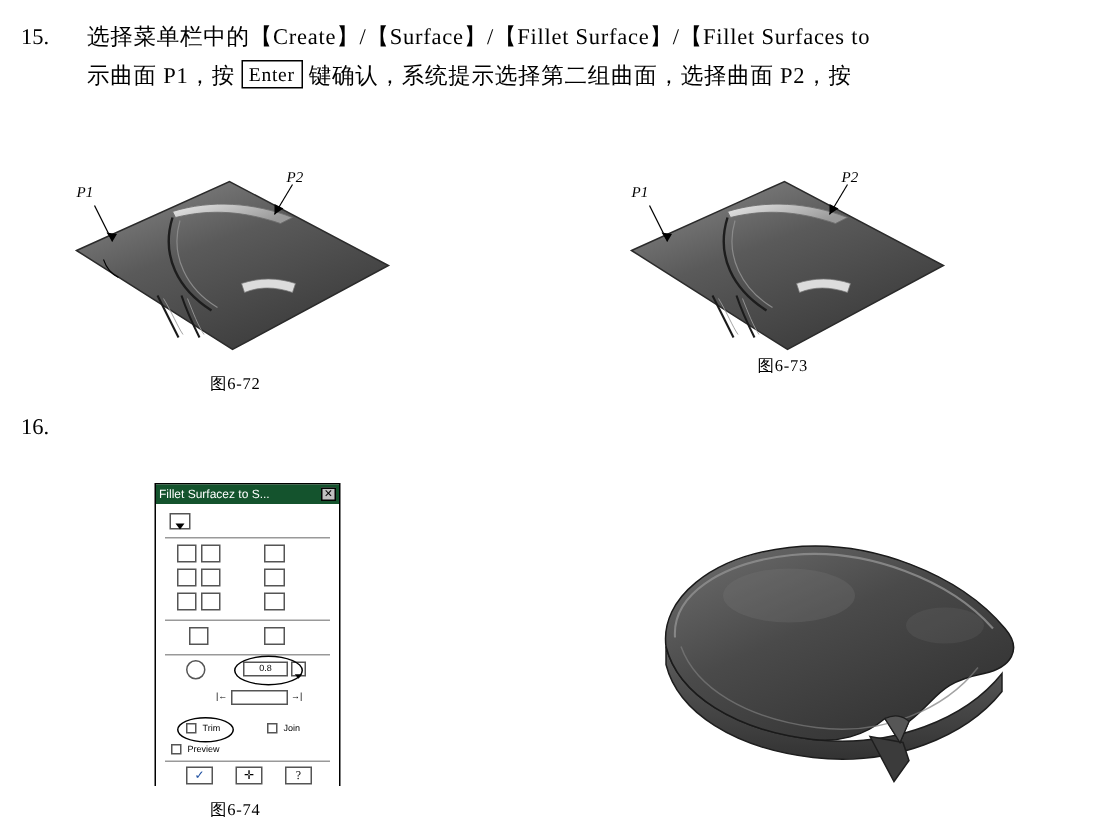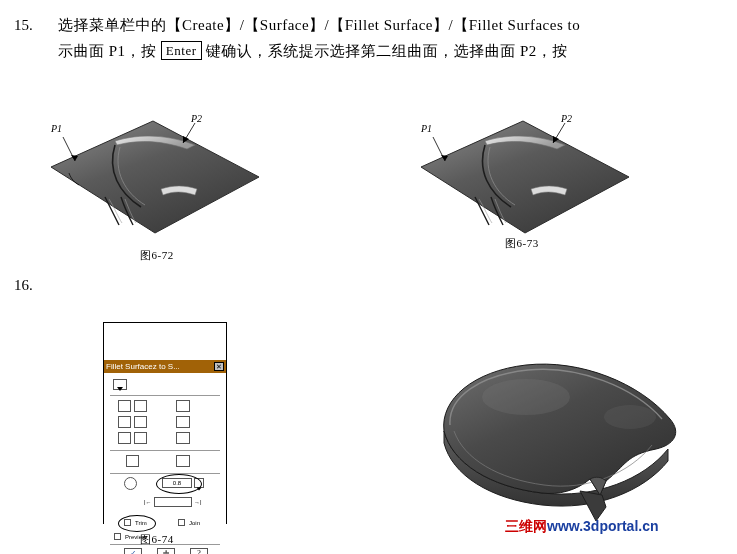--- a/index.html
+++ b/index.html
@@ -112,29 +112,28 @@
     left: 103px;
     top: 322px;
     width: 124px;
     height: 202px;
     border: 1px solid #000;
     background: #ffffff;
     box-sizing: border-box;
   }
   .dlg-title {
     height: 13px;
-    background: #a16207;
+    background: #14532d;
     color: #ffffff;
     font-size: 8px;
     font-family: "Liberation Sans", sans-serif;
     display: flex;
     align-items: center;
     padding: 0 2px;
     box-sizing: border-box;
-    margin-top: 37px;
   }
   .dlg-title .t-text { flex: 1; white-space: nowrap; overflow: hidden; }
   .dlg-title .t-btn {
     width: 10px; height: 9px;
     background: #c0c0c0;
     border: 1px solid #000;
     color: #000;
     font-size: 7px;
     line-height: 8px;
     text-align: center;
@@ -397,17 +396,14 @@
       <path d="M20,80 C18,52 50,30 98,25 C148,20 204,42 232,74" fill="none" stroke="#8e8e8e" stroke-width="1.4" opacity="0.85"></path>
       <path d="M24,86 C34,114 68,134 114,140 C158,146 200,128 222,100" fill="none" stroke="#7c7c7c" stroke-width="1" opacity="0.7"></path>
 
       <path d="M160,134 L170,150 L176,136 C172,132 166,131 160,134 Z" fill="#565656" stroke="#1e1e1e" stroke-width="0.8"></path>
 
       <ellipse cx="96" cy="52" rx="44" ry="18" fill="#7a7a7a" opacity="0.25"></ellipse>
       <ellipse cx="200" cy="72" rx="26" ry="12" fill="#7a7a7a" opacity="0.18"></ellipse>
     </svg>
   </div>
 
-  <div class="watermark">
-    <span class="wm-red">三维网</span><span class="wm-blue">www.3dportal.cn</span>
-  </div>
 
 </div>
 
 </body></html>

